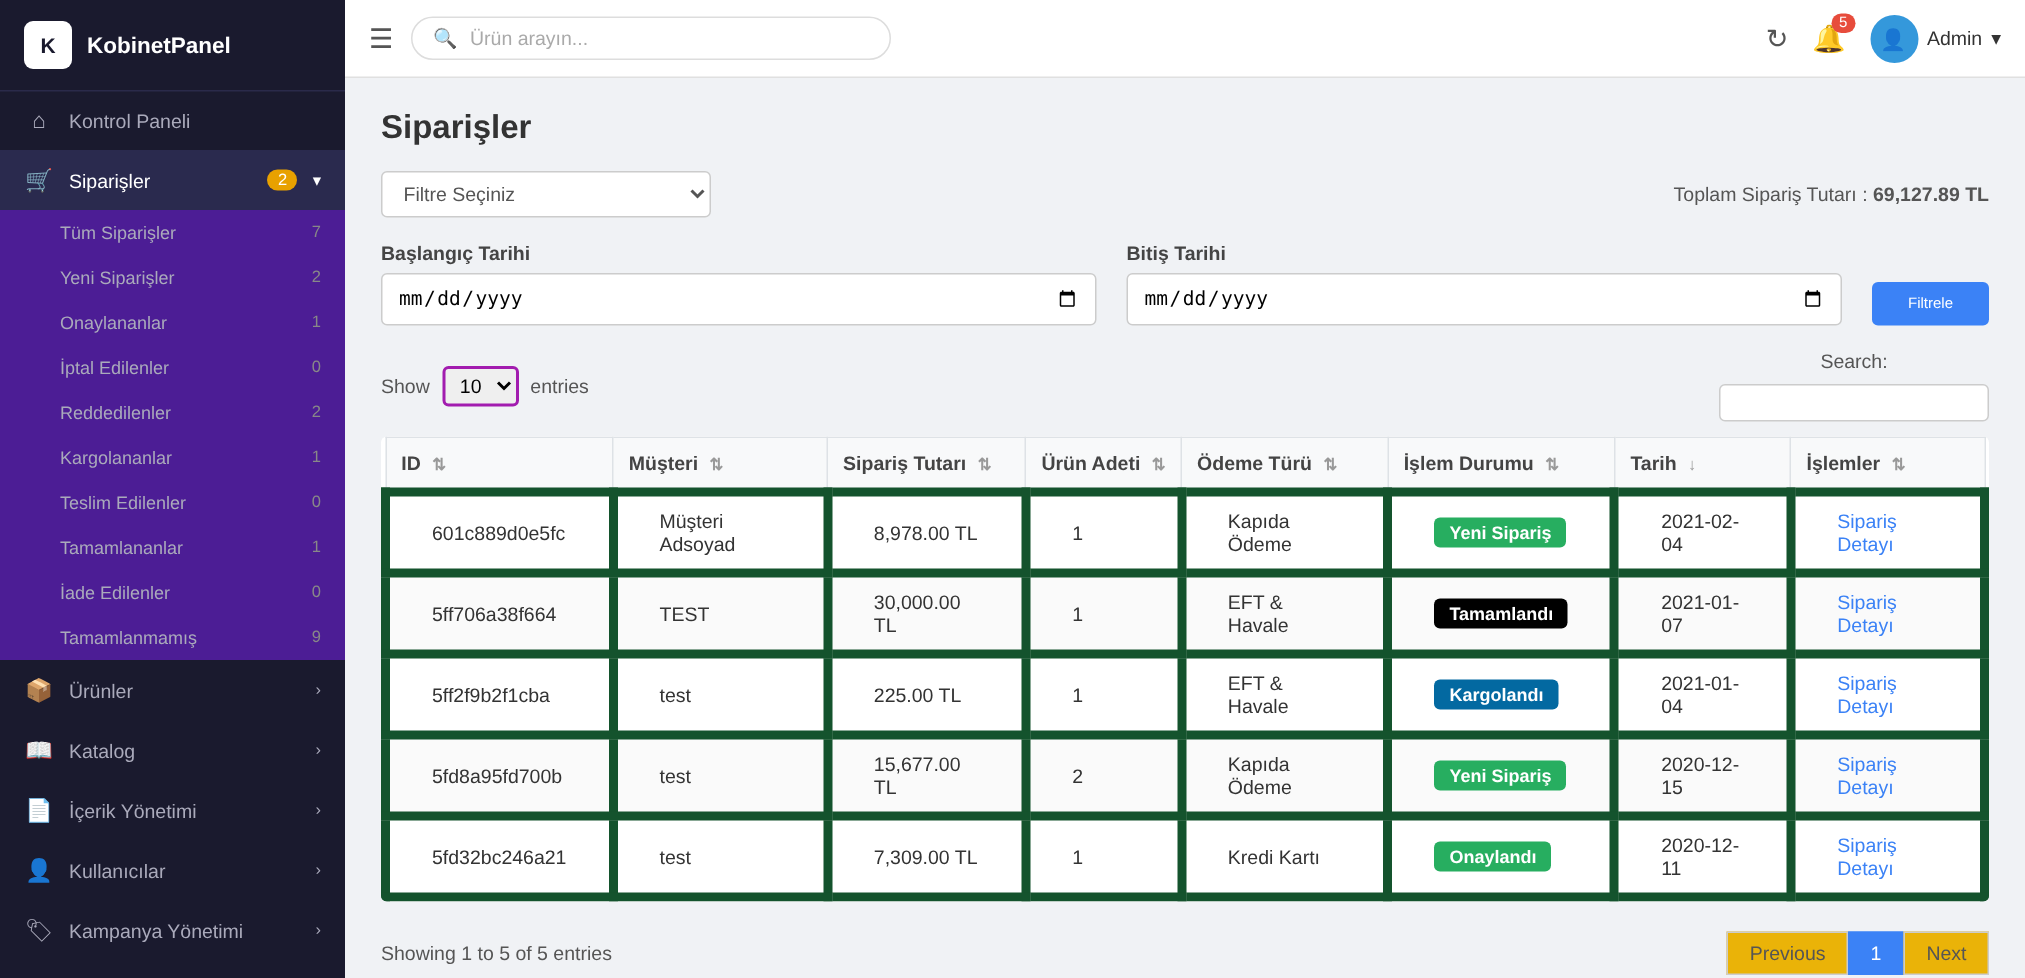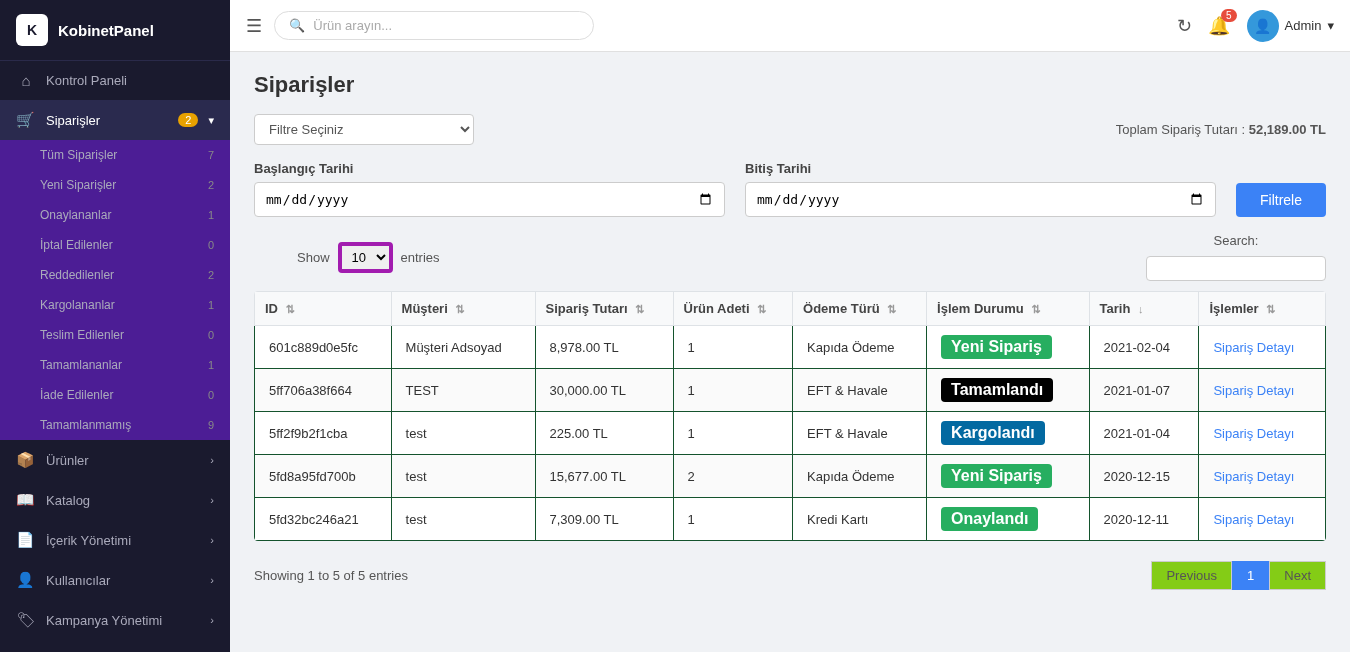--- a/index.html
+++ b/index.html
@@ -195,41 +195,40 @@
       padding: 8px 10px;
       font-size: 13px;
       background: #fff;
     }
     .filter-btn {
       background: #3b82f6;
       color: #fff;
       border: none;
       border-radius: 4px;
       padding: 9px 24px;
-      font-size: 14px;
+      font-size: 10px;
       cursor: pointer;
       white-space: nowrap;
     }
 
     .table-controls {
       display: flex;
       align-items: center;
       justify-content: space-between;
       margin-bottom: 10px;
     }
     .show-entries {
       display: flex;
       align-items: center;
       gap: 8px;
       font-size: 13px;
       color: #555;
-      margin-left: 43px;
     }
     .show-entries select {
-      border: 4px solid #a21caf;
+      border: 2px solid #a21caf;
       border-radius: 4px;
       padding: 3px 6px;
       font-size: 13px;
     }
     .search-control {
       display: flex;
       align-items: center;
       gap: 8px;
       font-size: 13px;
       color: #555;
@@ -256,32 +255,32 @@
       background: #f8f9fa;
       border: 1px solid #dee2e6;
       padding: 9px 10px;
       text-align: left;
       color: #444;
       font-weight: 600;
       white-space: nowrap;
     }
     .data-table th .sort-icon { color: #999; font-size: 11px; margin-left: 4px; }
     .data-table td {
-      border: 1px solid #14532d;
-      padding: 9px 14px;
+      border: 6px solid #14532d;
+      padding: 9px 28px;
       color: #333;
     }
     .data-table tr:nth-child(even) td { background: #fafafa; }
 
     .badge-status {
       display: inline-block;
       padding: 3px 10px;
       border-radius: 4px;
       color: #fff;
-      font-size: 16px;
+      font-size: 12px;
       font-weight: bold;
     }
     .badge-yeni { background: #27ae60; }
     .badge-tamamlandi { background: #000000; }
     .badge-kargolandi { background: #0369a1; }
     .badge-onaylandi { background: #27ae60; }
 
     .link-detail { color: #3b82f6; cursor: pointer; text-decoration: none; }
 
     .table-footer {
@@ -292,21 +291,21 @@
       font-size: 13px;
       color: #555;
     }
     .pagination {
       display: flex;
       align-items: center;
       gap: 0;
     }
     .pagination-btn {
       border: 1px solid #ccc;
-      background: #84cc16;
+      background: #eab308;
       padding: 6px 14px;
       cursor: pointer;
       font-size: 13px;
       color: #555;
     }
     .pagination-btn.active {
       background: #3b82f6;
       color: #fff;
       border-color: #3b82f6;
     }
@@ -432,21 +431,21 @@
     </div>
   </div>
 
   <div class="content">
     <div class="page-title">Siparişler</div>
 
     <div class="filter-row">
       <select class="filter-select"><option>Filtre Seçiniz</option></select>
       <div style="font-size:13px;color:#555;">
         <span>Toplam Sipariş Tutarı :</span>
-        <strong>52,189.00 TL</strong>
+        <strong>69,127.89 TL</strong>
       </div>
     </div>
 
     <div class="date-row">
       <div class="date-group">
         <label>Başlangıç Tarihi</label>
         <input type="date" class="date-input" placeholder="gg.aa.yyyy" style="">
       </div>
       <div class="date-group">
         <label>Bitiş Tarihi</label>

